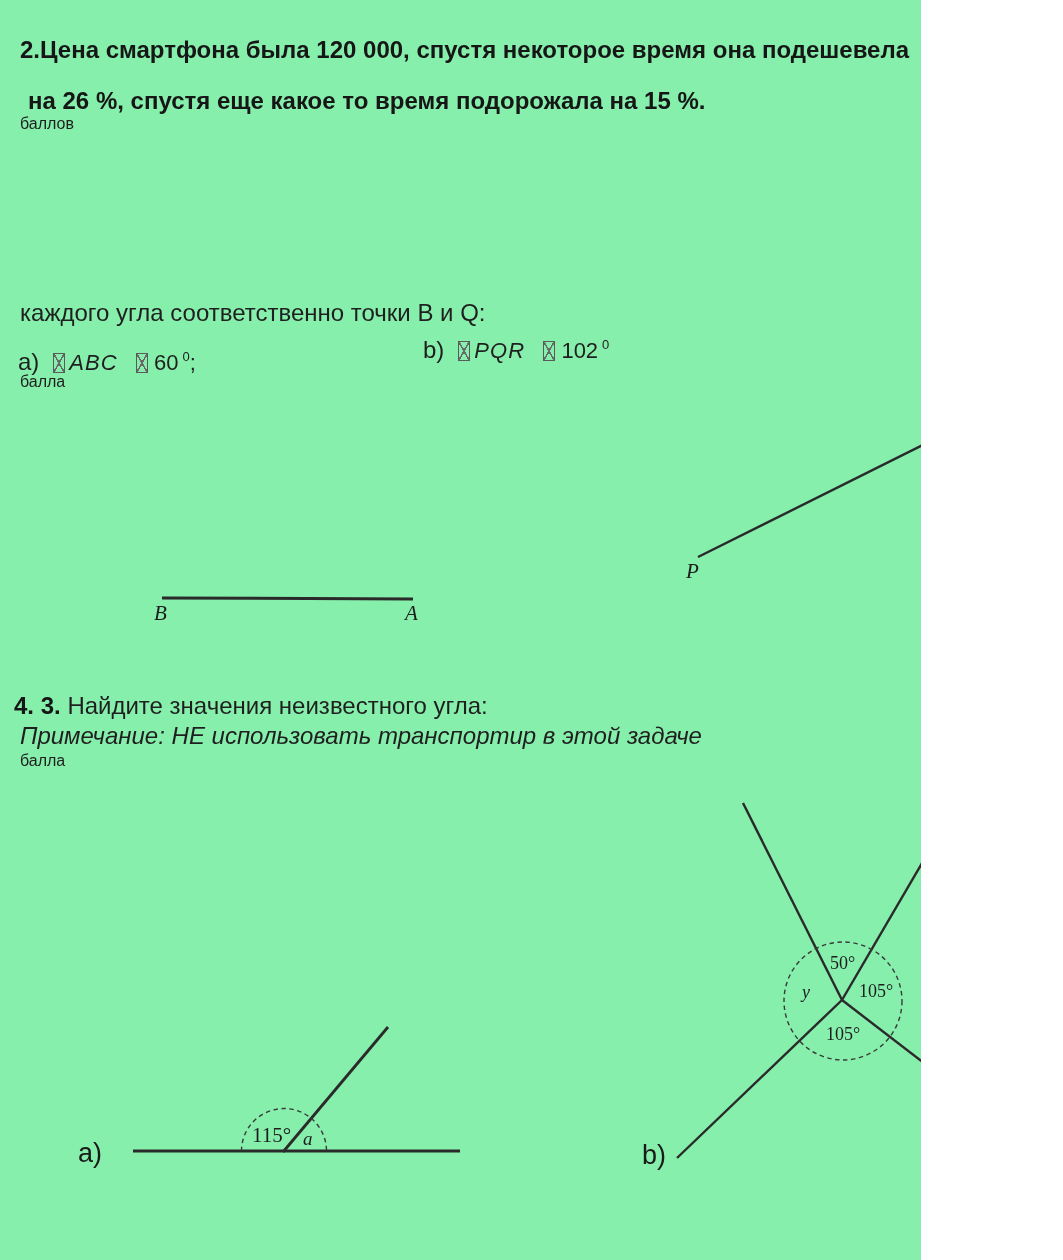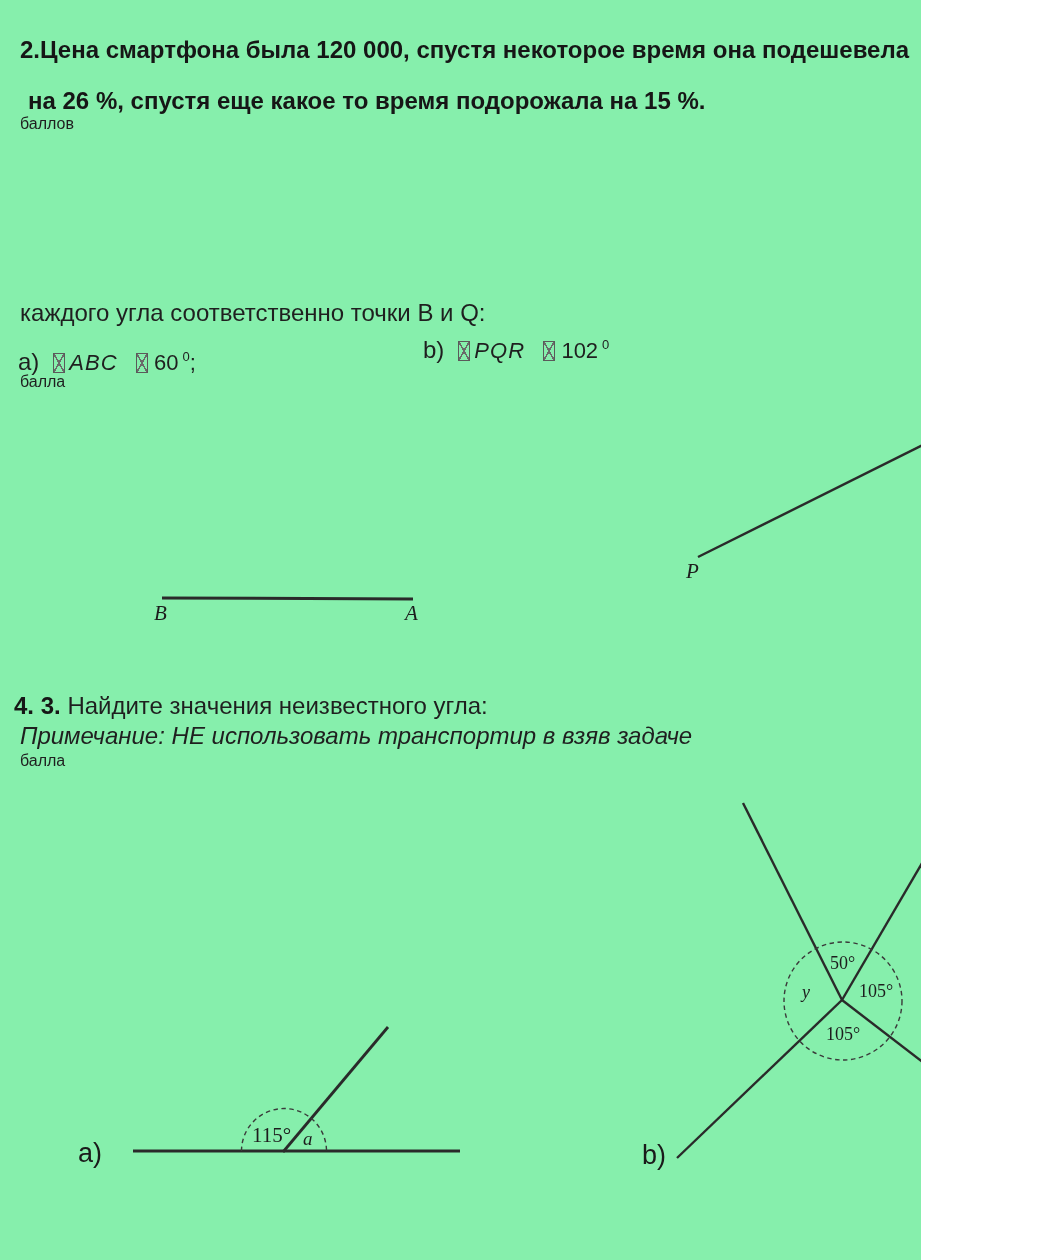--- a/index.html
+++ b/index.html
@@ -58,21 +58,21 @@
     <span class="pref">b)</span><span class="tofu"></span><span class="nm">PQR</span>&nbsp;&nbsp;<span class="tofu"></span>&nbsp;<span>102</span><sup>0</sup>
   </div>
 
   <div class="txt f22" style="left:20px; top:373px;">балла</div>
 
   <div class="txt f24" style="left:4px; top:692px;margin-left:10px;">
     <span class="b">4.</span>
     <span class="b">3.</span>
     <span>Найдите значения неизвестного угла:</span>
   </div>
-  <div class="txt f24 it" style="left:20px; top:722px;">Примечание: НЕ использовать транспортир в взяв задаче</div>
+  <div class="txt f24 it" style="left:20px; top:722px;">Примечание: НЕ использовать транспортир в этой задаче</div>
   <div class="txt f22" style="left:20px; top:752px;">балла</div>
 
   <div class="fig-caption" style="left:78px; top:1138px;">a)</div>
   <div class="fig-caption" style="left:642px; top:1140px;">b)</div>
 
   <svg class="layer" width="1063" height="1260" viewBox="0 0 1063 1260">
 
     <line x1="698" y1="557" x2="939" y2="437" stroke="#2a2a2a" stroke-width="2.4"></line>
     <text x="686" y="578" class="seriflab" font-size="21" font-style="italic">P</text>
     <text x="944" y="457" class="seriflab" font-size="21" font-style="italic">Q</text>

